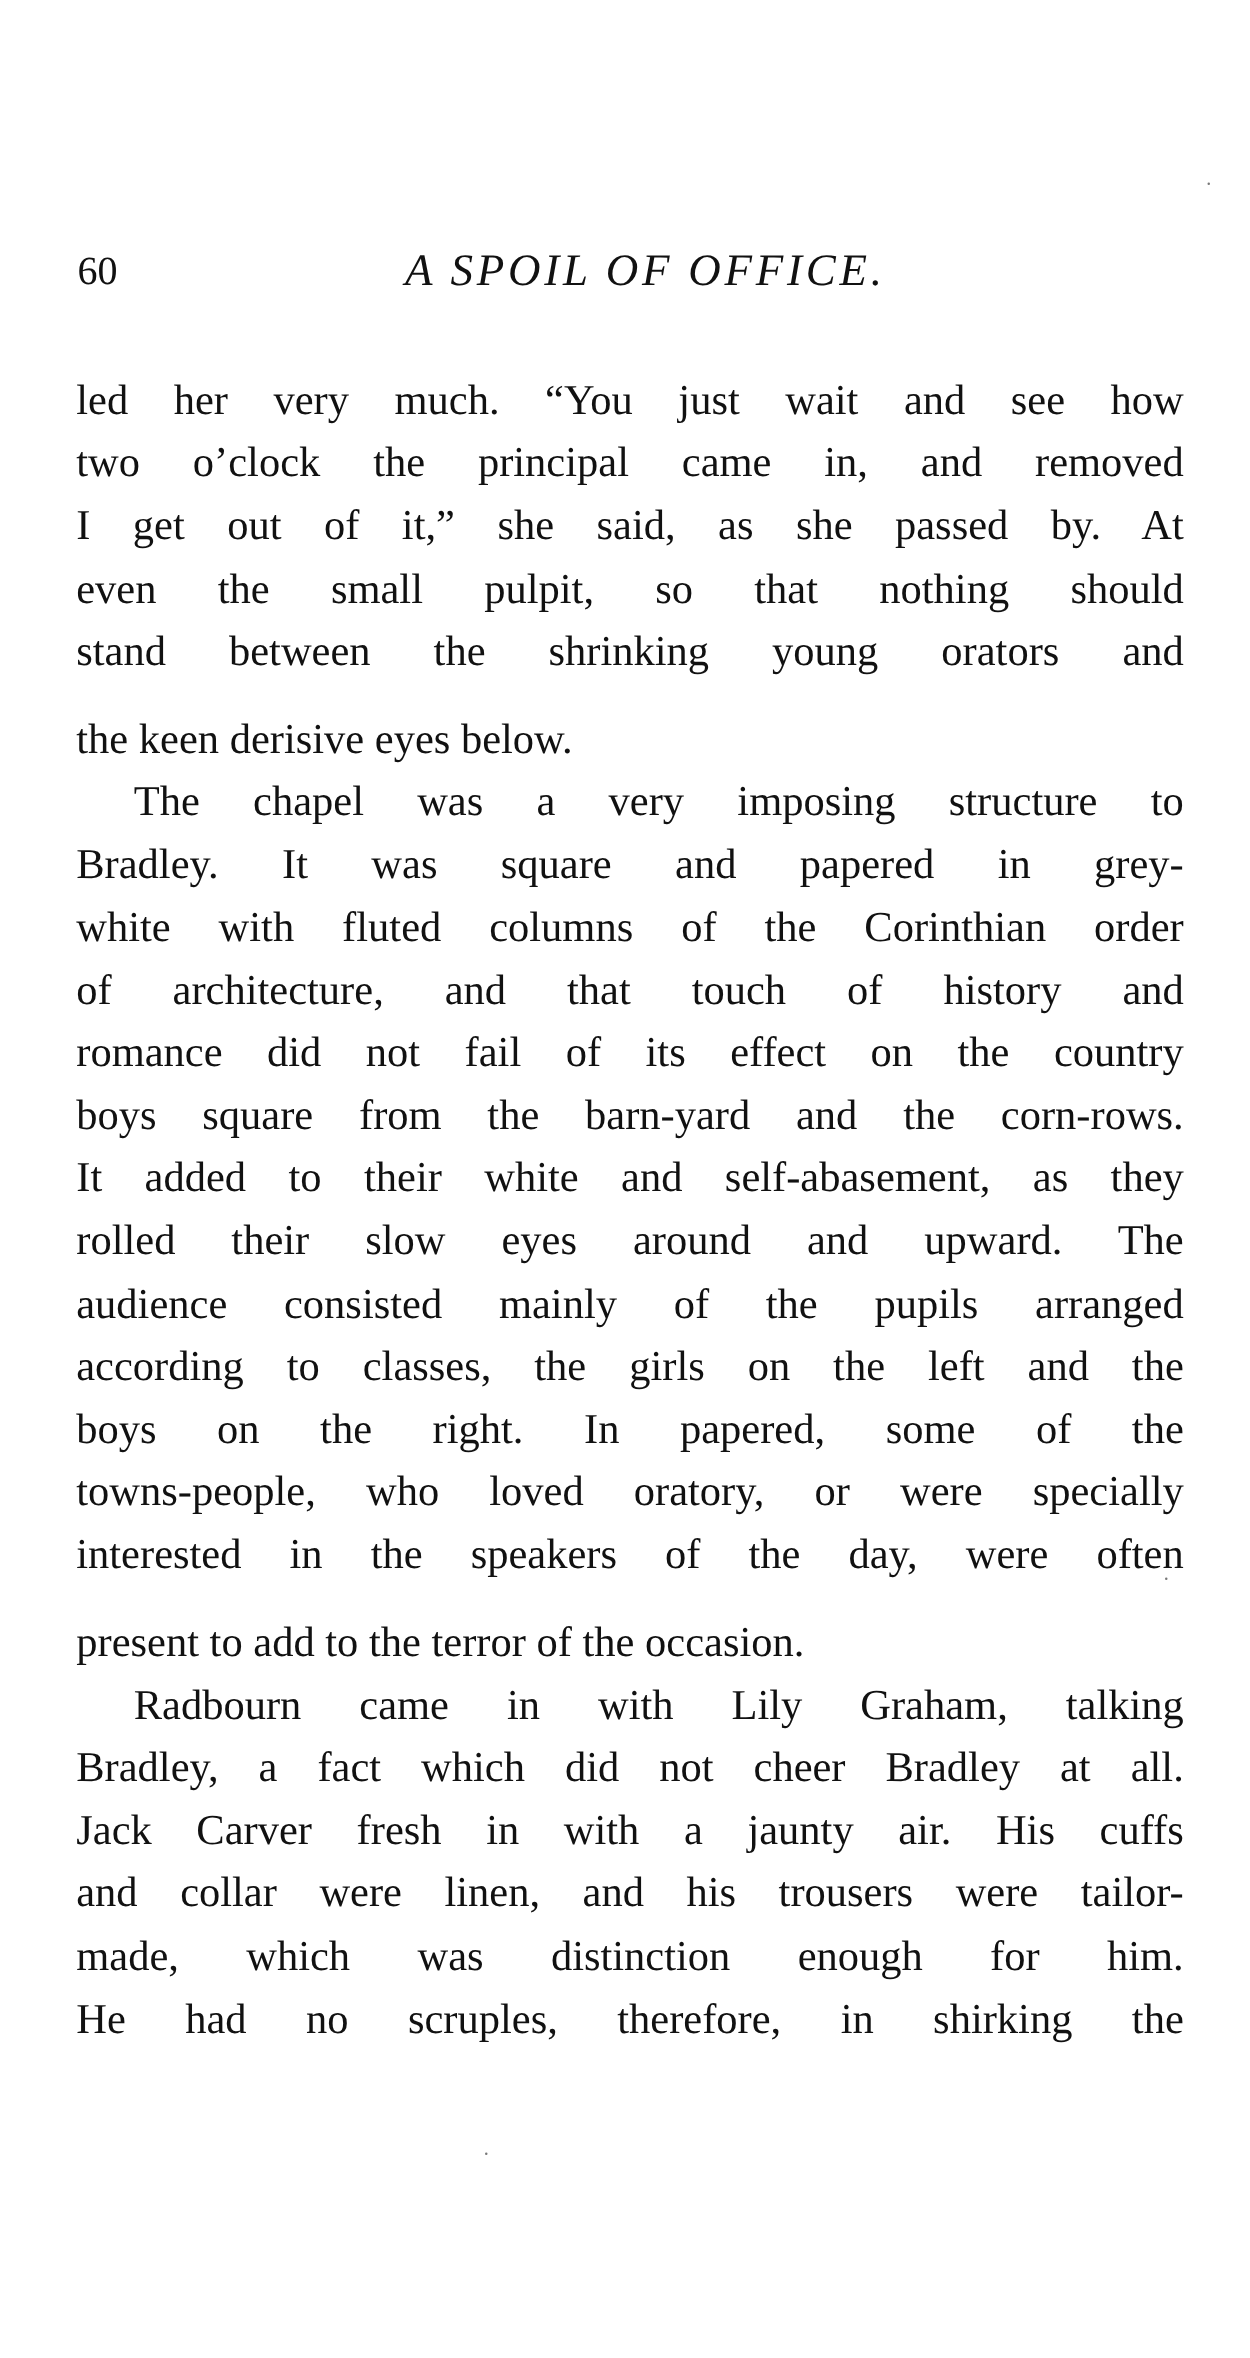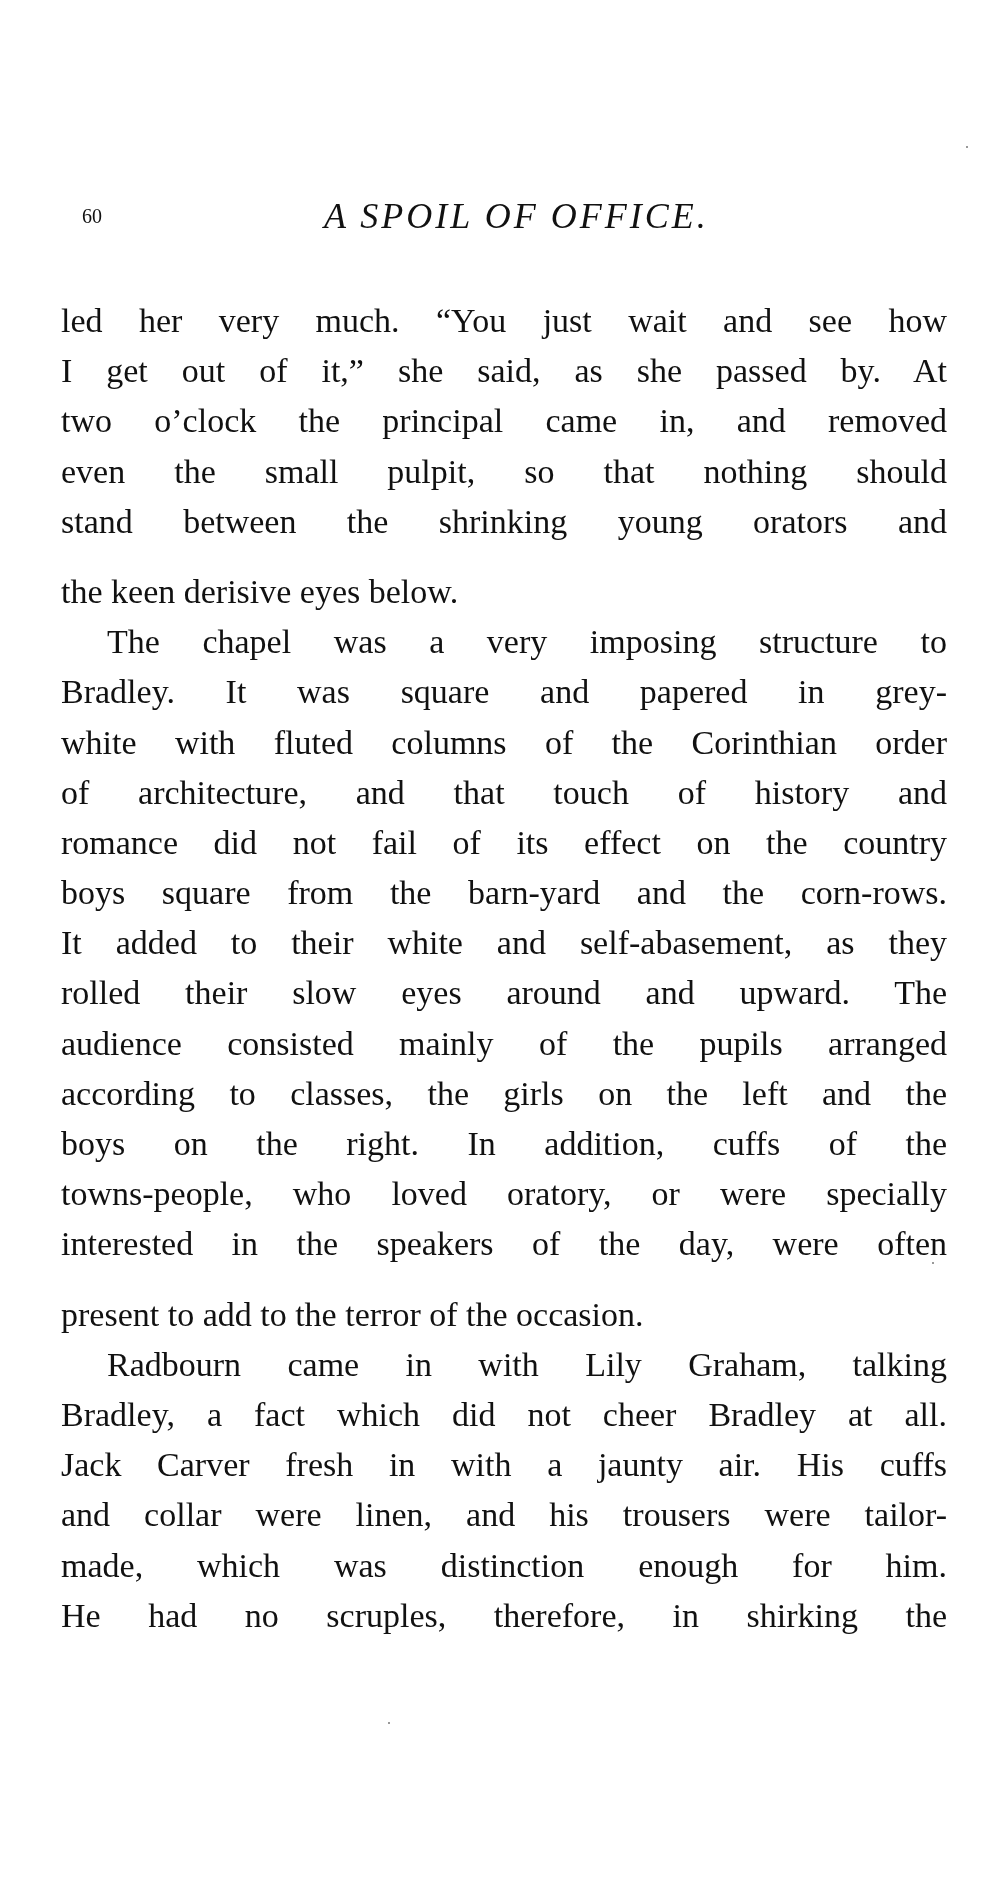--- a/index.html
+++ b/index.html
@@ -25,23 +25,22 @@
       position: absolute;
       top: 196px;
       left: 62px;
       width: 886px;
       height: 40px;
     }
     .page-number {
       position: absolute;
       left: 0;
       top: 0;
-      font-size: 20px;
+      font-size: 32px;
       line-height: 40px;
-      margin-left: 20px;
     }
     .book-title {
       position: absolute;
       left: 262px;
       top: 0;
       font-size: 36px;
       line-height: 40px;
       font-style: italic;
       letter-spacing: 3px;
     }
@@ -86,39 +85,39 @@
 
   <div class="running-head">
     <span class="page-number">60</span>
     <span class="book-title">A SPOIL OF OFFICE.</span>
   </div>
 
   <div class="body-text">
 
     <p class="paragraph">
       <span class="line">led her very much.  “You just wait and see how</span>
+      <span class="line">two o’clock the principal came in, and removed</span>
       <span class="line">I get out of it,” she said, as she passed by.  At</span>
-      <span class="line">two o’clock the principal came in, and removed</span>
       <span class="line">even the small pulpit, so that nothing should</span>
       <span class="line">stand between the shrinking young orators and</span>
       <span class="line last">the keen derisive eyes below.</span>
     </p>
 
     <p class="paragraph">
       <span class="line indent">The chapel was a very imposing structure to</span>
       <span class="line">Bradley.  It was square and papered in grey-</span>
       <span class="line">white with fluted columns of the Corinthian order</span>
       <span class="line">of architecture, and that touch of history and</span>
       <span class="line">romance did not fail of its effect on the country</span>
       <span class="line">boys square from the barn-yard and the corn-rows.</span>
       <span class="line">It added to their white and self-abasement, as they</span>
       <span class="line">rolled their slow eyes around and upward.  The</span>
       <span class="line">audience consisted mainly of the pupils arranged</span>
       <span class="line">according to classes, the girls on the left and the</span>
-      <span class="line">boys on the right.  In addition, cuffs of the</span>
+      <span class="line">boys on the right.  In papered, some of the</span>
       <span class="line">towns-people, who loved oratory, or were specially</span>
       <span class="line">interested in the speakers of the day, were often</span>
       <span class="line last">present to add to the terror of the occasion.</span>
     </p>
 
     <p class="paragraph">
       <span class="line indent">Radbourn came in with Lily Graham, talking</span>
       <span class="line">Bradley, a fact which did not cheer Bradley at all.</span>
       <span class="line">Jack Carver fresh in with a jaunty air.  His cuffs</span>
       <span class="line">and collar were linen, and his trousers were tailor-</span>

